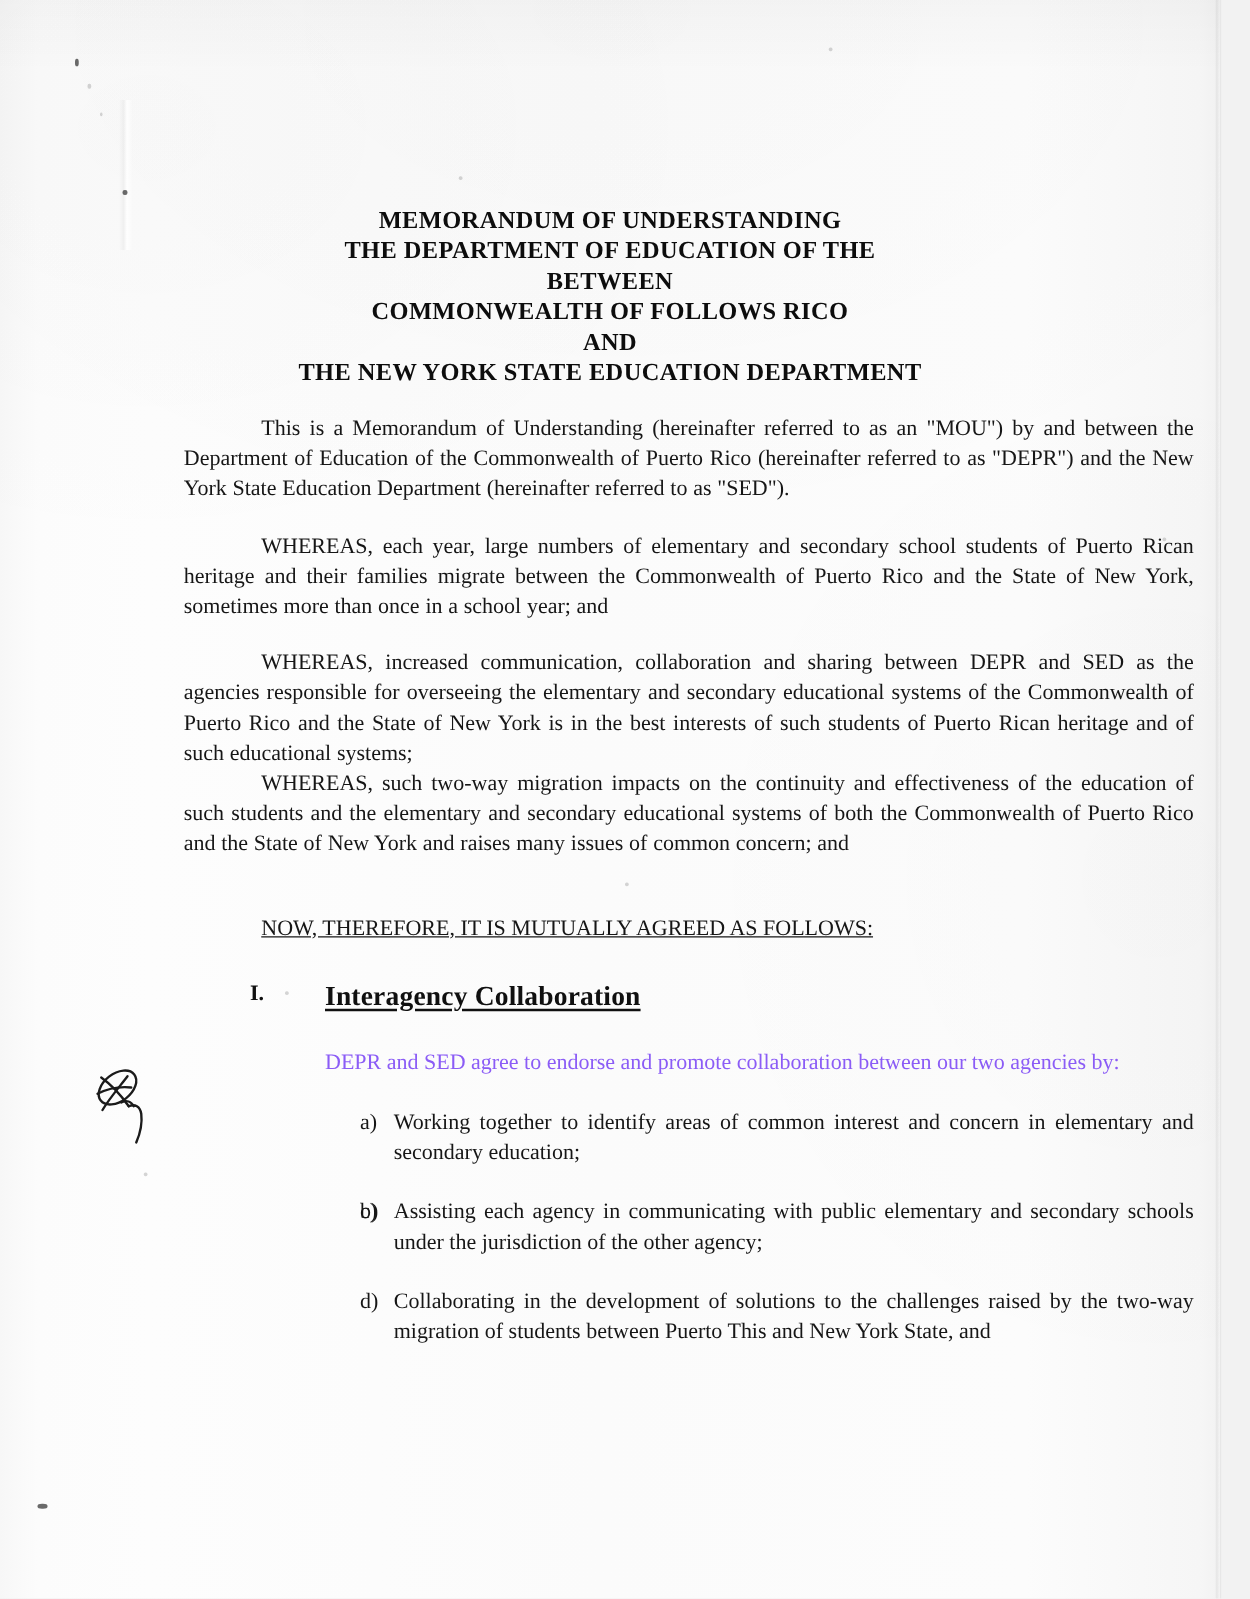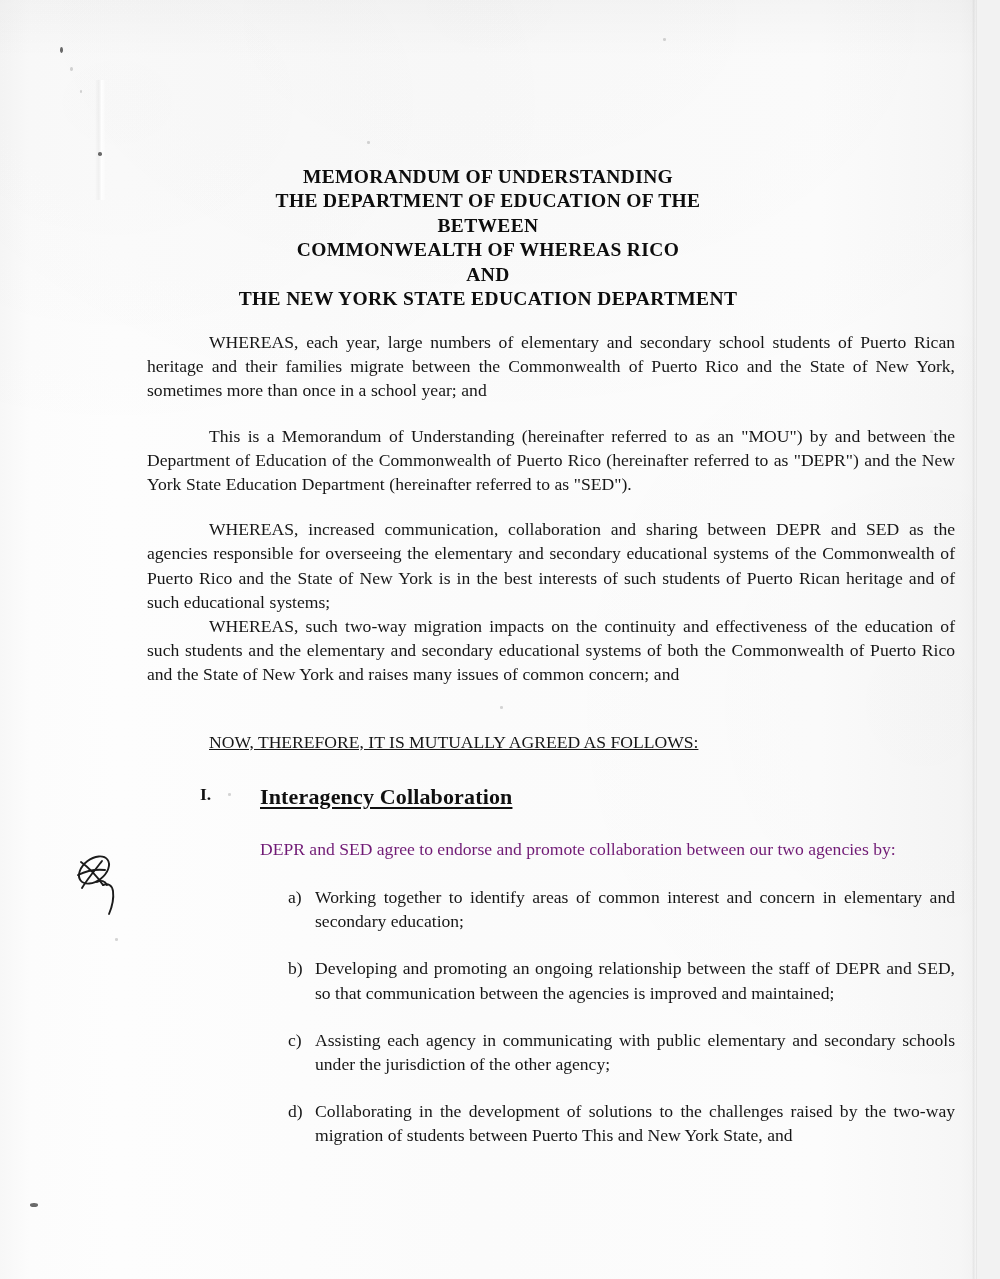--- a/index.html
+++ b/index.html
@@ -163,21 +163,21 @@
     text-underline-offset: 3px;
     color: #101010;
     letter-spacing: 0.15px;
   }
 
   .section-intro {
     margin: 27px 0 0 113px;
     font-size: 17.6px;
     line-height: 24.2px;
     text-align: justify;
-    color: #701a75;
+    color: #8b5cf6;
     width: 695px;
   }
 
   ol.lettered {
     list-style: none;
     margin: 24px 0 0 0;
     padding: 0;
   }
   ol.lettered li {
     position: relative;
@@ -232,51 +232,51 @@
 
     <div class="page-edge"></div>
   </div>
 
   <div class="content">
 
     <div class="title-block">
       <div class="title-line">MEMORANDUM OF UNDERSTANDING</div>
       <div class="title-line">THE DEPARTMENT OF EDUCATION OF THE</div>
       <div class="title-line">BETWEEN</div>
-      <div class="title-line">COMMONWEALTH OF WHEREAS RICO</div>
+      <div class="title-line">COMMONWEALTH OF FOLLOWS RICO</div>
       <div class="title-line">AND</div>
       <div class="title-line">THE NEW YORK STATE EDUCATION DEPARTMENT</div>
     </div>
 
     <div class="body-block">
 
+      <p class="para">This is a Memorandum of Understanding (hereinafter referred to as an "MOU") by and between the Department of Education of the Commonwealth of Puerto Rico (hereinafter referred to as "DEPR") and the New York State Education Department (hereinafter referred to as "SED").</p>
+
       <p class="para">WHEREAS, each year, large numbers of elementary and secondary school students of Puerto Rican heritage and their families migrate between the Commonwealth of Puerto Rico and the State of New York, sometimes more than once in a school year; and</p>
-
-      <p class="para">This is a Memorandum of Understanding (hereinafter referred to as an "MOU") by and between the Department of Education of the Commonwealth of Puerto Rico (hereinafter referred to as "DEPR") and the New York State Education Department (hereinafter referred to as "SED").</p>
 
       <p class="para last">WHEREAS, increased communication, collaboration and sharing between DEPR and SED as the agencies responsible for overseeing the elementary and secondary educational systems of the Commonwealth of Puerto Rico and the State of New York is in the best interests of such students of Puerto Rican heritage and of such educational systems;</p>
 
       <p class="para">WHEREAS, such two-way migration impacts on the continuity and effectiveness of the education of such students and the elementary and secondary educational systems of both the Commonwealth of Puerto Rico and the State of New York and raises many issues of common concern; and</p>
 
       <p class="nowtherefore">NOW, THEREFORE, IT IS MUTUALLY AGREED AS FOLLOWS:</p>
 
       <div class="section">
         <span class="section-number">I.</span>
         <div class="section-title">Interagency Collaboration</div>
 
         <p class="section-intro">DEPR and SED agree to endorse and promote collaboration between our two agencies by:</p>
 
         <ol class="lettered">
 
           <li>
             <span class="marker">a)</span><span>Working together to </span><span class="ul-text">identify areas of common interest</span><span> and concern in elementary and secondary education;</span>
           </li>
 
           <li>
-            <span class="marker">b)</span><span>Developing and promoting an ongoing relationship between the staff of DEPR and SED, so that communication between the agencies is improved and maintained;</span>
+            <span class="marker">b)</span>
           </li>
 
           <li>
             <span class="marker">c)</span><span>Assisting each agency in communicating with public elementary and secondary schools under the jurisdiction of the other agency;</span>
           </li>
 
           <li>
             <span class="marker">d)</span><span>Collaborating in the development of solutions to the challenges raised by the two-way migration of students between Puerto This and New York State, and</span>
           </li>
 

